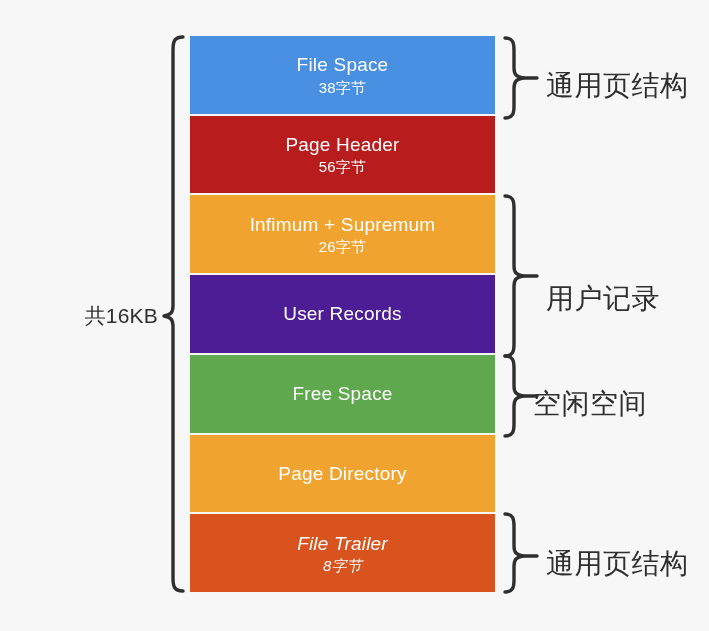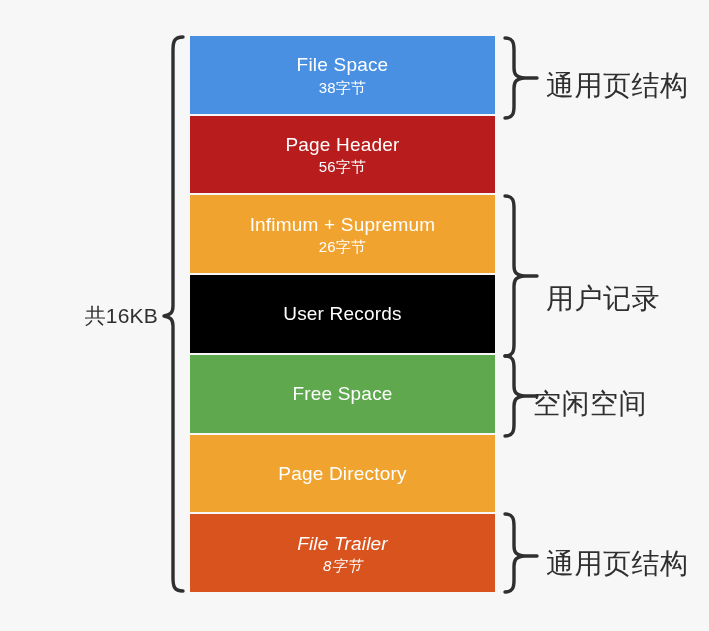--- a/index.html
+++ b/index.html
@@ -156,21 +156,21 @@
     <div class="block" style="background:#b91c1c">
       <div class="title">Page Header</div>
       <div class="sub">56字节</div>
     </div>
 
     <div class="block" style="background:#f0a32e">
       <div class="title">Infimum + Supremum</div>
       <div class="sub">26字节</div>
     </div>
 
-    <div class="block" style="background:#000000">
+    <div class="block" style="background:#4c1d95">
       <div class="title">User Records</div>
 
     </div>
 
     <div class="block" style="background:#5fa84e">
       <div class="title">Free Space</div>
 
     </div>
 
     <div class="block" style="background:#f0a32e">

